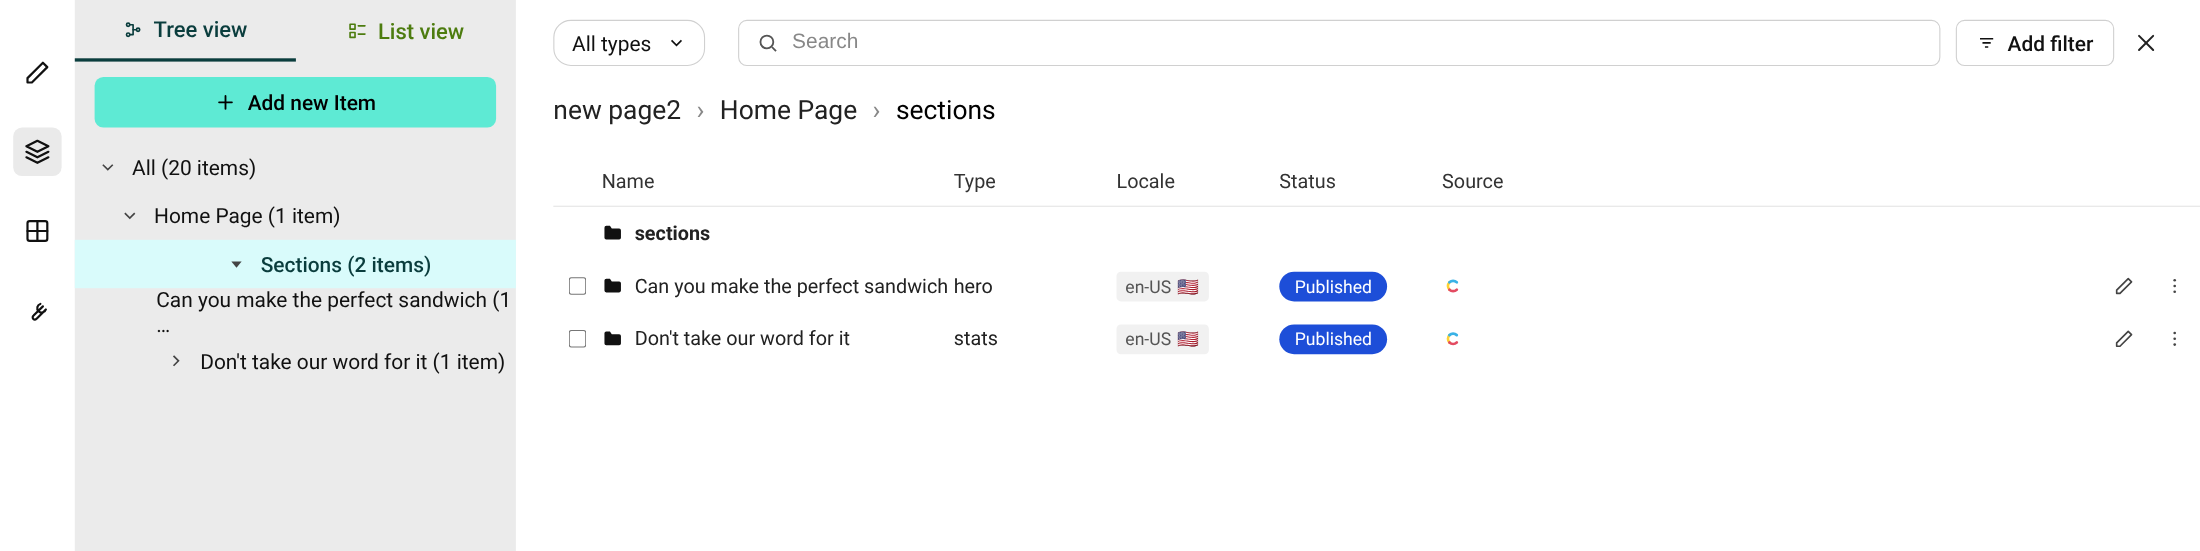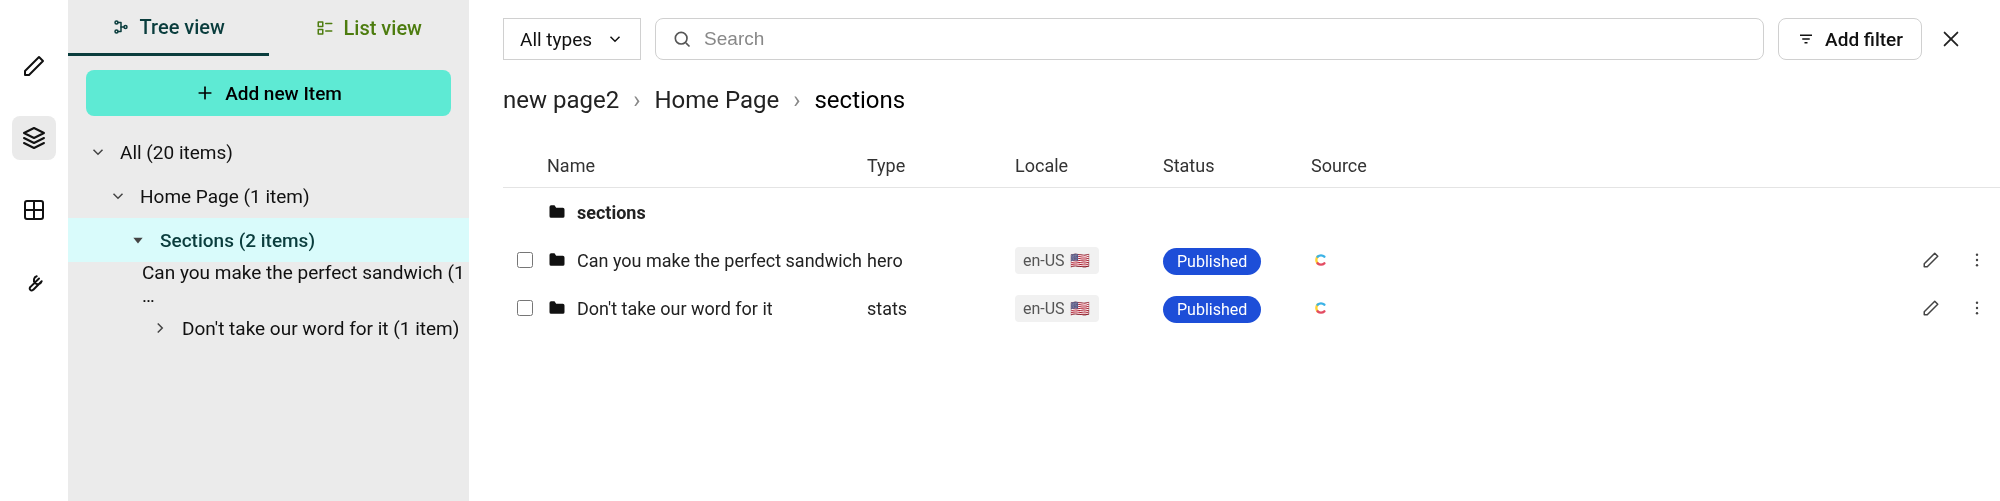--- a/index.html
+++ b/index.html
@@ -95,56 +95,58 @@
   .chev { width: 24px; display:flex; justify-content:center; color:#444; }
   .tree-row.l0 { padding-left: 18px; }
   .tree-row.l1 { padding-left: 38px; }
   .tree-row.l2 { padding-left: 58px; }
   .tree-row.l3 { padding-left: 74px; }
   .tree-row.l3b { padding-left: 80px; }
   .tree-row.selected {
     background: #d9fbfb;
     color: #0a3d3d;
     font-weight: 500;
+    justify-content: center;
   }
 
   
   .main {
     flex: 1;
     padding: 18px 0 0 34px;
     display: flex;
     flex-direction: column;
     min-width: 0;
   }
   .toolbar {
     display: flex;
     align-items: center;
     gap: 14px;
     padding-right: 34px;
   }
   .type-filter {
     height: 42px;
     border: 1px solid #d0d0d0;
-    border-radius: 0;
+    border-radius: 16px;
     display: flex;
     align-items: center;
     gap: 14px;
     padding: 0 16px;
     font-size: 19px;
     cursor: pointer;
   }
   .search {
     flex: 1;
     height: 42px;
     border: 1px solid #d0d0d0;
     border-radius: 8px;
     display: flex;
     align-items: center;
     gap: 12px;
     padding: 10px 16px;
+    margin-left: 16px;
   }
   .search input {
     border: none;
     outline: none;
     font-size: 19px;
     flex: 1;
     color: #333;
   }
   .search input::placeholder { color: #888; }
   .add-filter {

